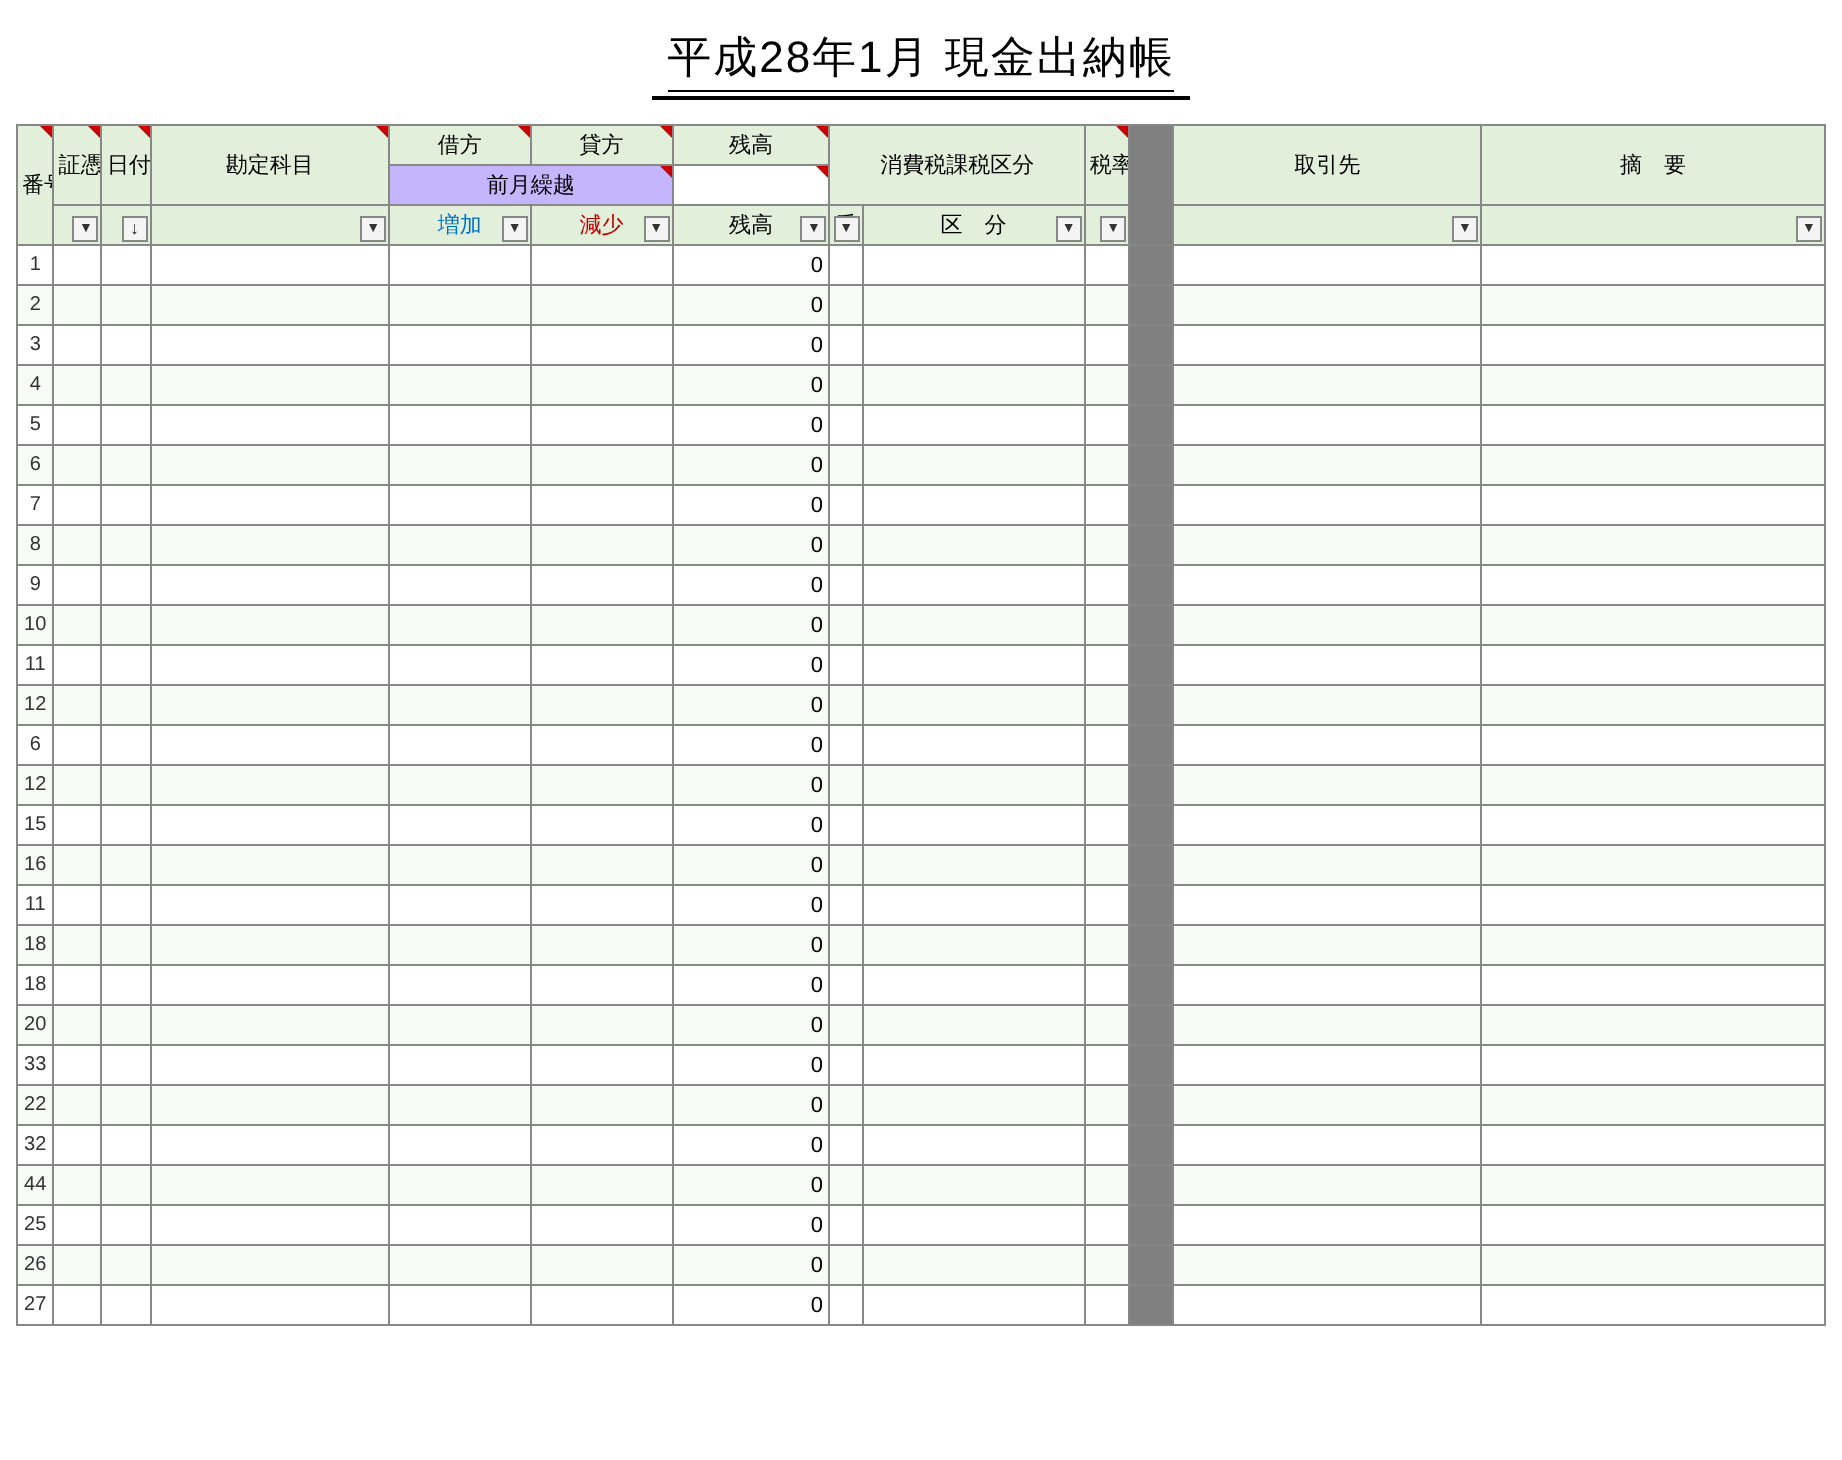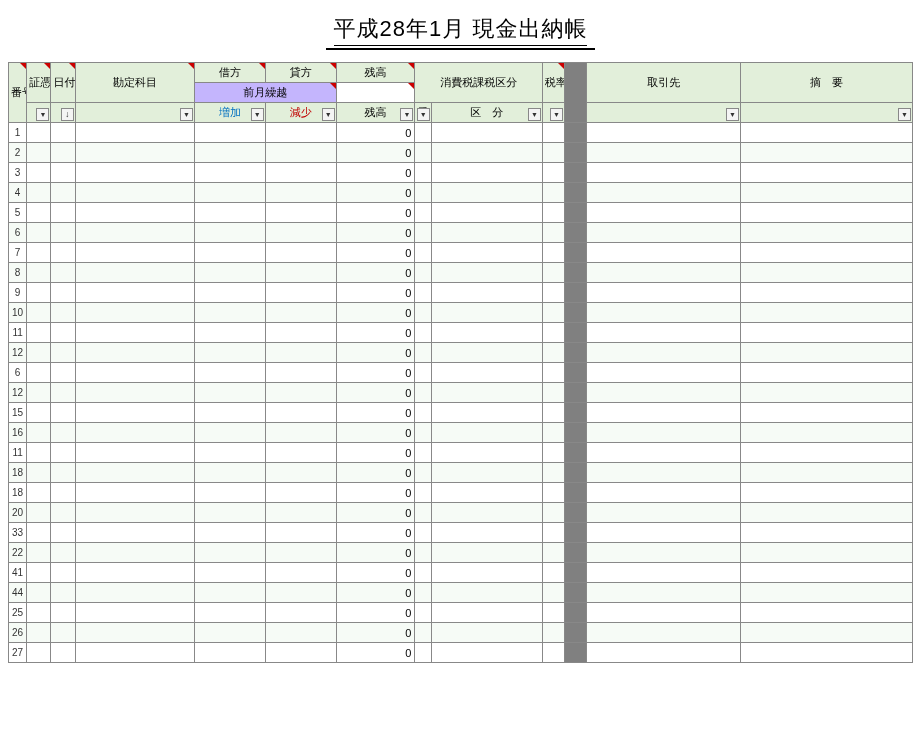--- a/index.html
+++ b/index.html
@@ -504,21 +504,21 @@
         <td></td>
         <td class="bal">0</td>
         <td class="dash-right"></td>
         <td></td>
         <td></td>
         <td class="gray"></td>
         <td></td>
         <td></td>
       </tr>
       <tr>
-        <td class="rownum">41</td>
+        <td class="rownum">32</td>
         <td></td>
         <td></td>
         <td></td>
         <td class="dash-right"></td>
         <td></td>
         <td class="bal">0</td>
         <td class="dash-right"></td>
         <td></td>
         <td></td>
         <td class="gray"></td>

